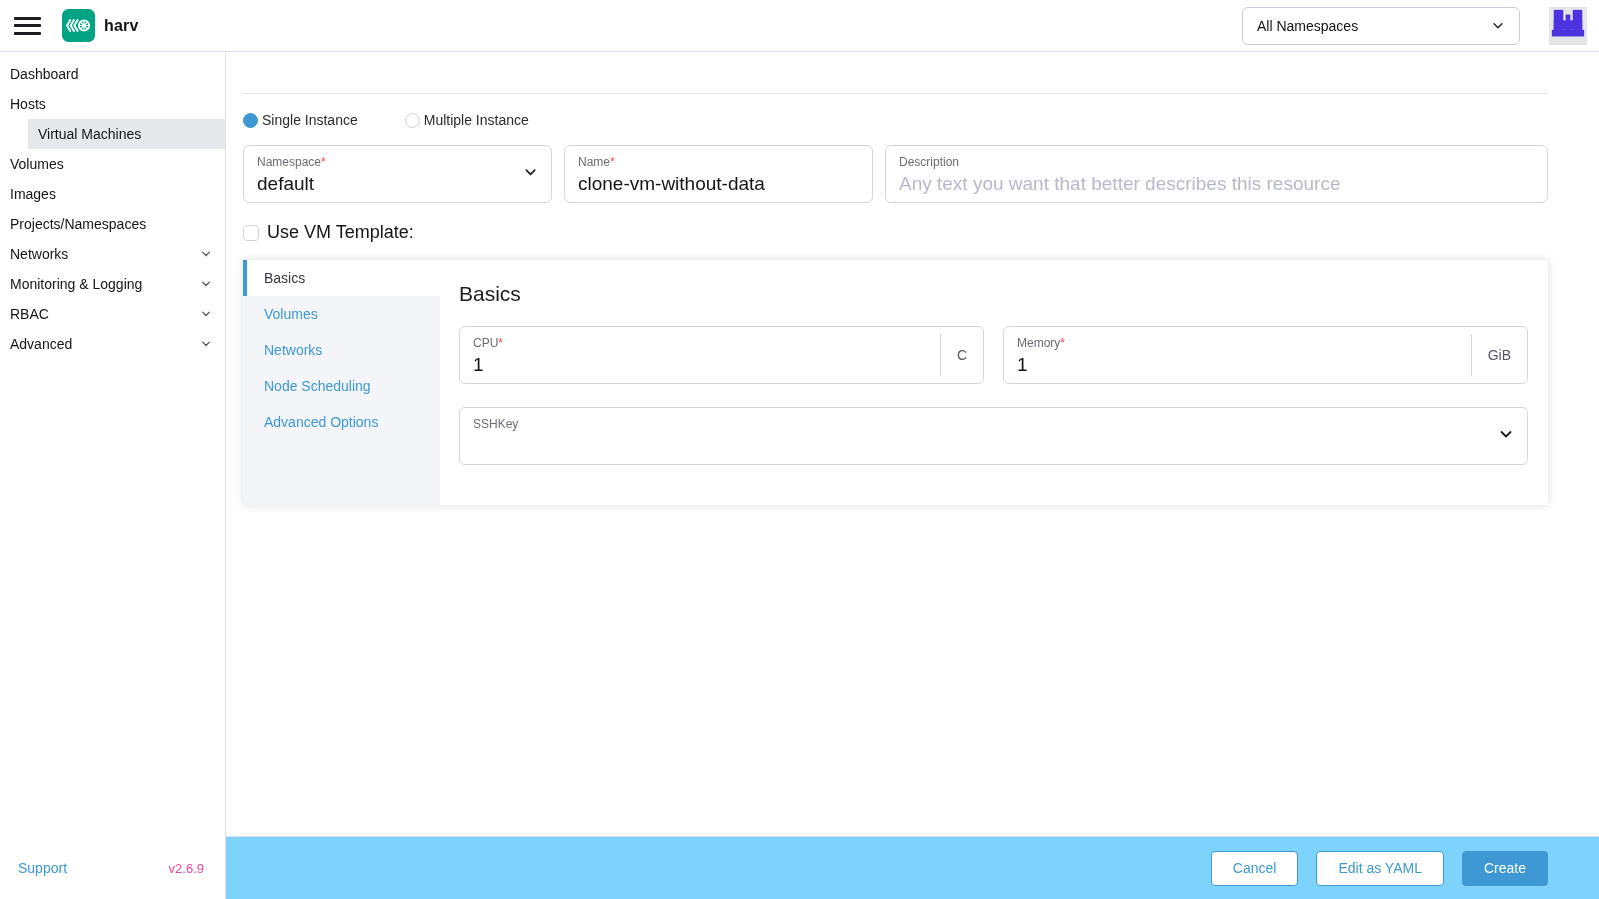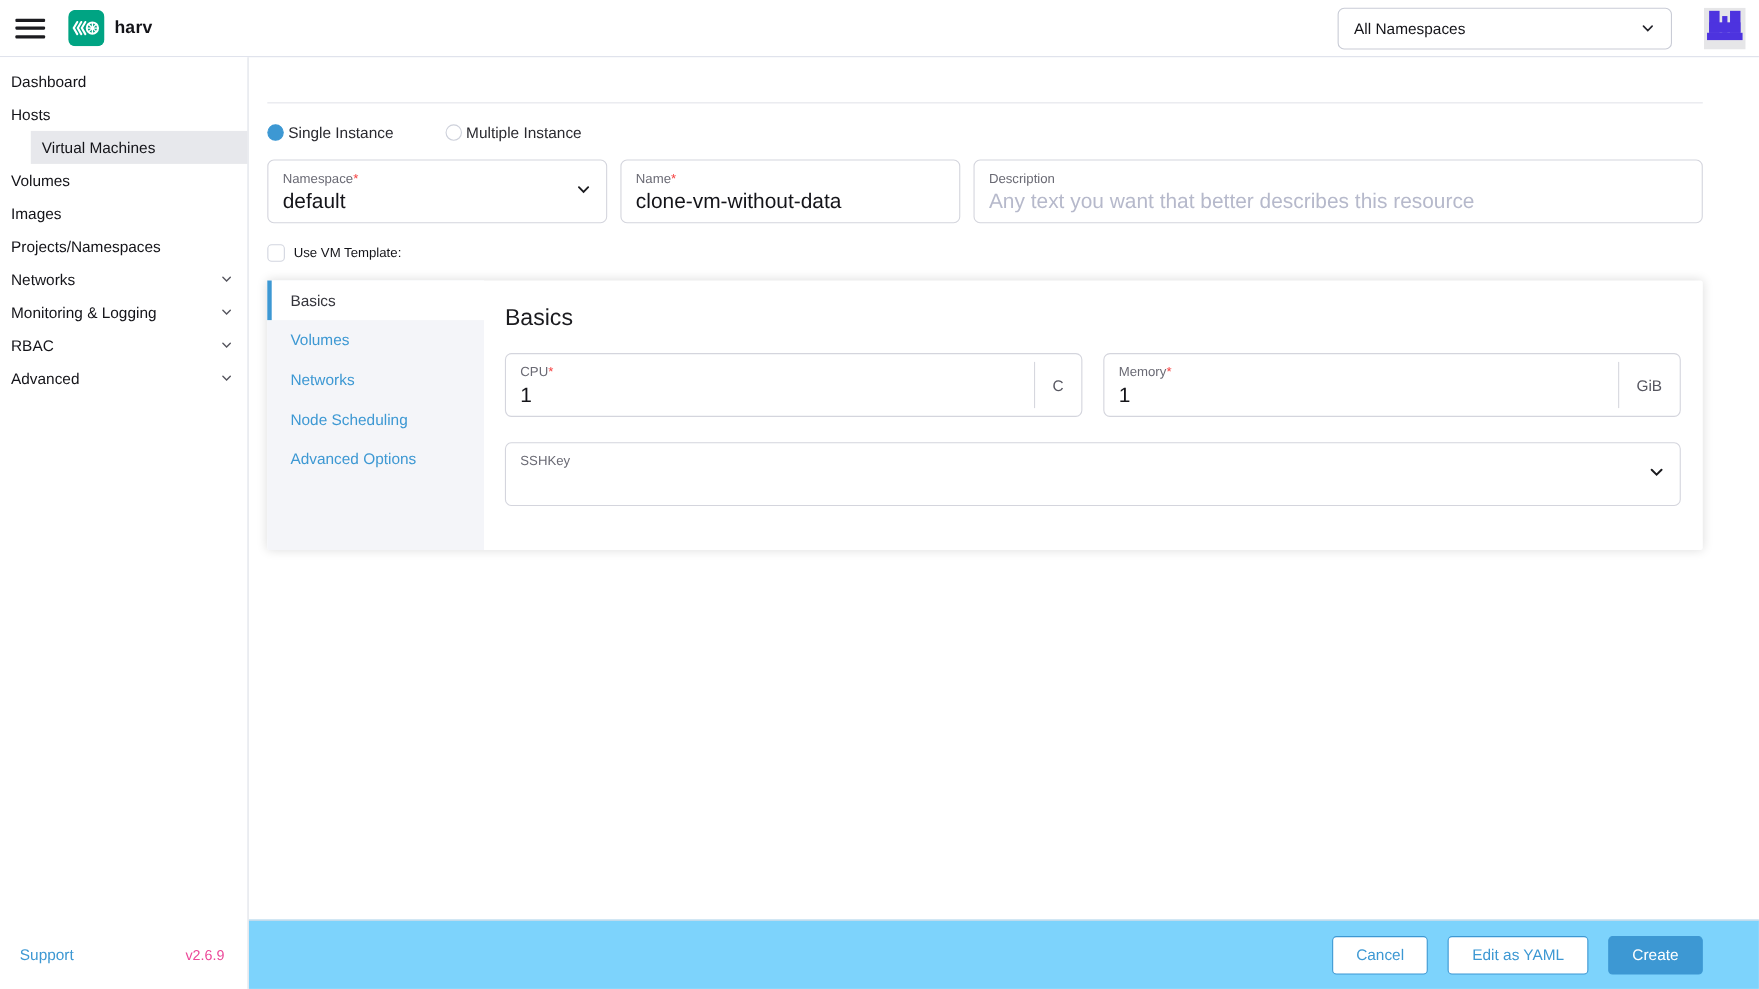--- a/index.html
+++ b/index.html
@@ -17,21 +17,21 @@
   .header {
     height:52px; flex:0 0 52px; display:flex; align-items:center;
     border-bottom:1px solid #dde0ea; padding-left:14px; background:#fff;
   }
   .hamburger { width:27px; height:20px; display:flex; flex-direction:column; justify-content:space-between; cursor:pointer; margin-right:21px; padding:1px 0;}
   .hamburger span { display:block; height:3px; background:#1b1b1f; border-radius:1px; }
   .logo { width:33px; height:33px; margin-right:9px; }
   .brand { font-size:16px; font-weight:700; letter-spacing:.2px; }
   .header-right { margin-left:auto; display:flex; align-items:center; gap:29px; padding-right:12px; }
   .ns-filter {
-    width:304px; height:38px; border:1px solid #c9ccd6; border-radius:6px;
+    width:278px; height:38px; border:1px solid #c9ccd6; border-radius:6px;
     display:flex; align-items:center; padding:0 14px; cursor:pointer; background:#fff;
   }
   .ns-filter .ns-label { flex:1; font-size:14px; color:#141419; }
   .chev { color:#23232a; display:inline-flex; }
   .avatar { width:38px; height:38px; display:block; }
 
   
   .body-row { flex:1; display:flex; min-height:0; }
   .sidebar {
     width:226px; flex:0 0 226px; border-right:1px solid #dcdfe7;
@@ -76,21 +76,21 @@
     font-size:19px; font-family:"Liberation Sans",sans-serif; color:#141419; background:transparent;
   }
   .fbox input::placeholder { color:#b6b9cb; }
   .f-ns { flex:0 0 309px; cursor:pointer; }
   .f-name { flex:0 0 309px; }
   .f-desc { flex:1; }
   .fbox .sel-chev { position:absolute; right:13px; top:50%; transform:translateY(-50%); color:#1b1b1f; }
 
   .check-row { display:flex; align-items:center; gap:8px; margin:19px 0 0 0; cursor:pointer; }
   .checkbox { width:16px; height:16px; border:1px solid #d2d5df; border-radius:4px; background:#fff; flex:0 0 16px; }
-  .check-lbl { font-size:12px; }
+  .check-lbl { font-size:18px; }
 
   
   .tab-card {
     margin-top:17px; display:flex; background:#fff;
     box-shadow:0 0 10px rgba(0,0,0,0.14); border-radius:2px; min-height:240px; margin-bottom:40px;
   }
   .tab-list { width:197px; flex:0 0 197px; background:#f4f5f9; border-radius:2px 0 0 2px; }
   .tab-item { height:36px; display:flex; align-items:center; padding-left:21px; font-size:14px; color:#3d98d3; cursor:pointer; }
   .tab-item.active { background:#fff; color:#35353c; border-left:4px solid #3d98d3; padding-left:17px; }
   .tab-content { flex:1; padding:15px 20px 40px 19px; }

